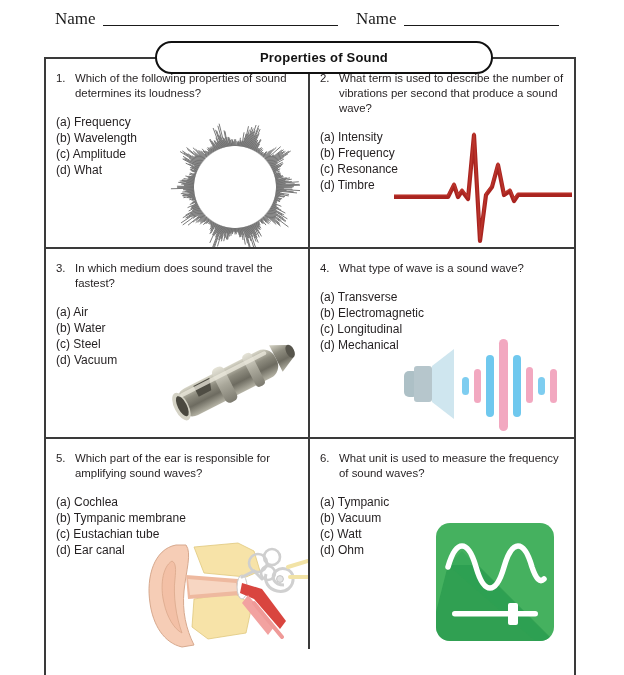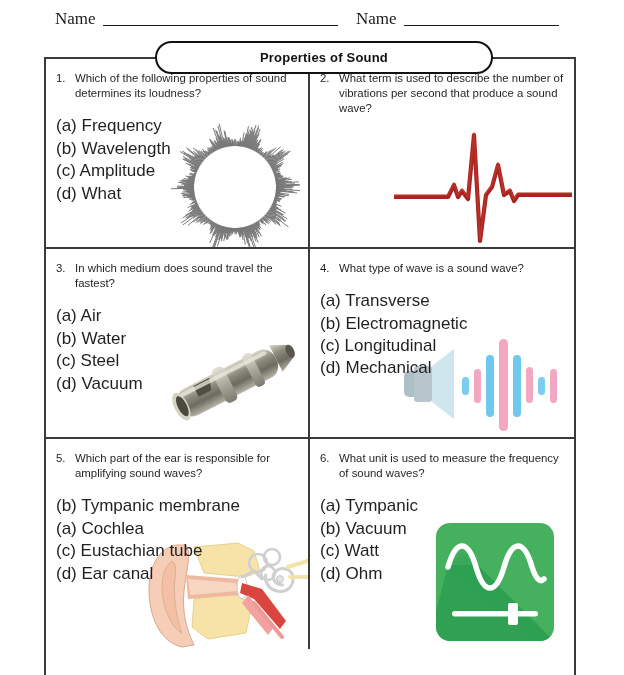--- a/index.html
+++ b/index.html
@@ -79,21 +79,21 @@
     color: #231f20;
   }
   .q-num {
     width: 19px;
     flex: 0 0 19px;
   }
   .q-text { flex: 1; }
 
   .options {
     margin-top: 14px;
-    font-size: 17px;
+    font-size: 12px;
     line-height: 1.32;
     position: relative;
     z-index: 3;
     display: inline-block;
   }
   .opt { white-space: nowrap; }
 
   
   .title-pill {
     position: absolute;
@@ -166,20 +166,26 @@
               </g>
           </g>
         </svg>
       </div>
     </div>
 
     <div class="cell">
       <div class="q-head">
         <div class="q-num">2.</div>
         <div class="q-text">What term is used to describe the number of vibrations per second that produce a sound wave?</div>
+      </div>
+      <div class="options">
+        <div class="opt">(a) Intensity</div>
+        <div class="opt">(b) Frequency</div>
+        <div class="opt">(c) Resonance</div>
+        <div class="opt">(d) Timbre</div>
       </div>
       <div class="art art-ecg">
         <svg viewBox="0 0 178 120" width="178" height="120">
           <polyline points="0,72 54,72 60,60 64,72 68,66 74,74 80,10 86,116 92,70 98,62 104,40 110,70 116,66 120,76 124,70 178,70" fill="none" stroke="#a92420" stroke-width="4.2" stroke-linejoin="round" stroke-linecap="round"></polyline>
           <polyline points="0,70 54,70 60,58 64,70 68,64 74,72 80,8 86,114 92,68 98,60 104,38 110,68 116,64 120,74 124,68 178,68" fill="none" stroke="#c0392f" stroke-width="1.6" stroke-linejoin="round" stroke-linecap="round" opacity=".75"></polyline>
         </svg>
       </div>
     </div>
   </div>
 
@@ -264,22 +270,22 @@
   </div>
 
   <div class="row last">
 
     <div class="cell left">
       <div class="q-head">
         <div class="q-num">5.</div>
         <div class="q-text">Which part of the ear is responsible for amplifying sound waves?</div>
       </div>
       <div class="options">
+        <div class="opt">(a) Cochlea</div>
         <div class="opt">(b) Tympanic membrane</div>
-        <div class="opt">(a) Cochlea</div>
         <div class="opt">(c) Eustachian tube</div>
         <div class="opt">(d) Ear canal</div>
       </div>
       <div class="art art-ear">
         <svg viewBox="0 0 168 120" width="168" height="120">
 
           <path d="M34,12 C12,16 4,44 8,70 C11,92 22,110 40,114 L52,112
                    C44,96 40,78 42,58 C44,38 50,20 44,12 Z" fill="#f6cdb6" stroke="#d7a98e" stroke-width="1"></path>
           <path d="M30,28 C20,34 18,54 22,70 C25,84 32,96 40,100
                    C34,84 31,62 33,46 C34,36 34,30 30,28 Z" fill="#f3c0a6" stroke="#dba88c" stroke-width=".8"></path>

